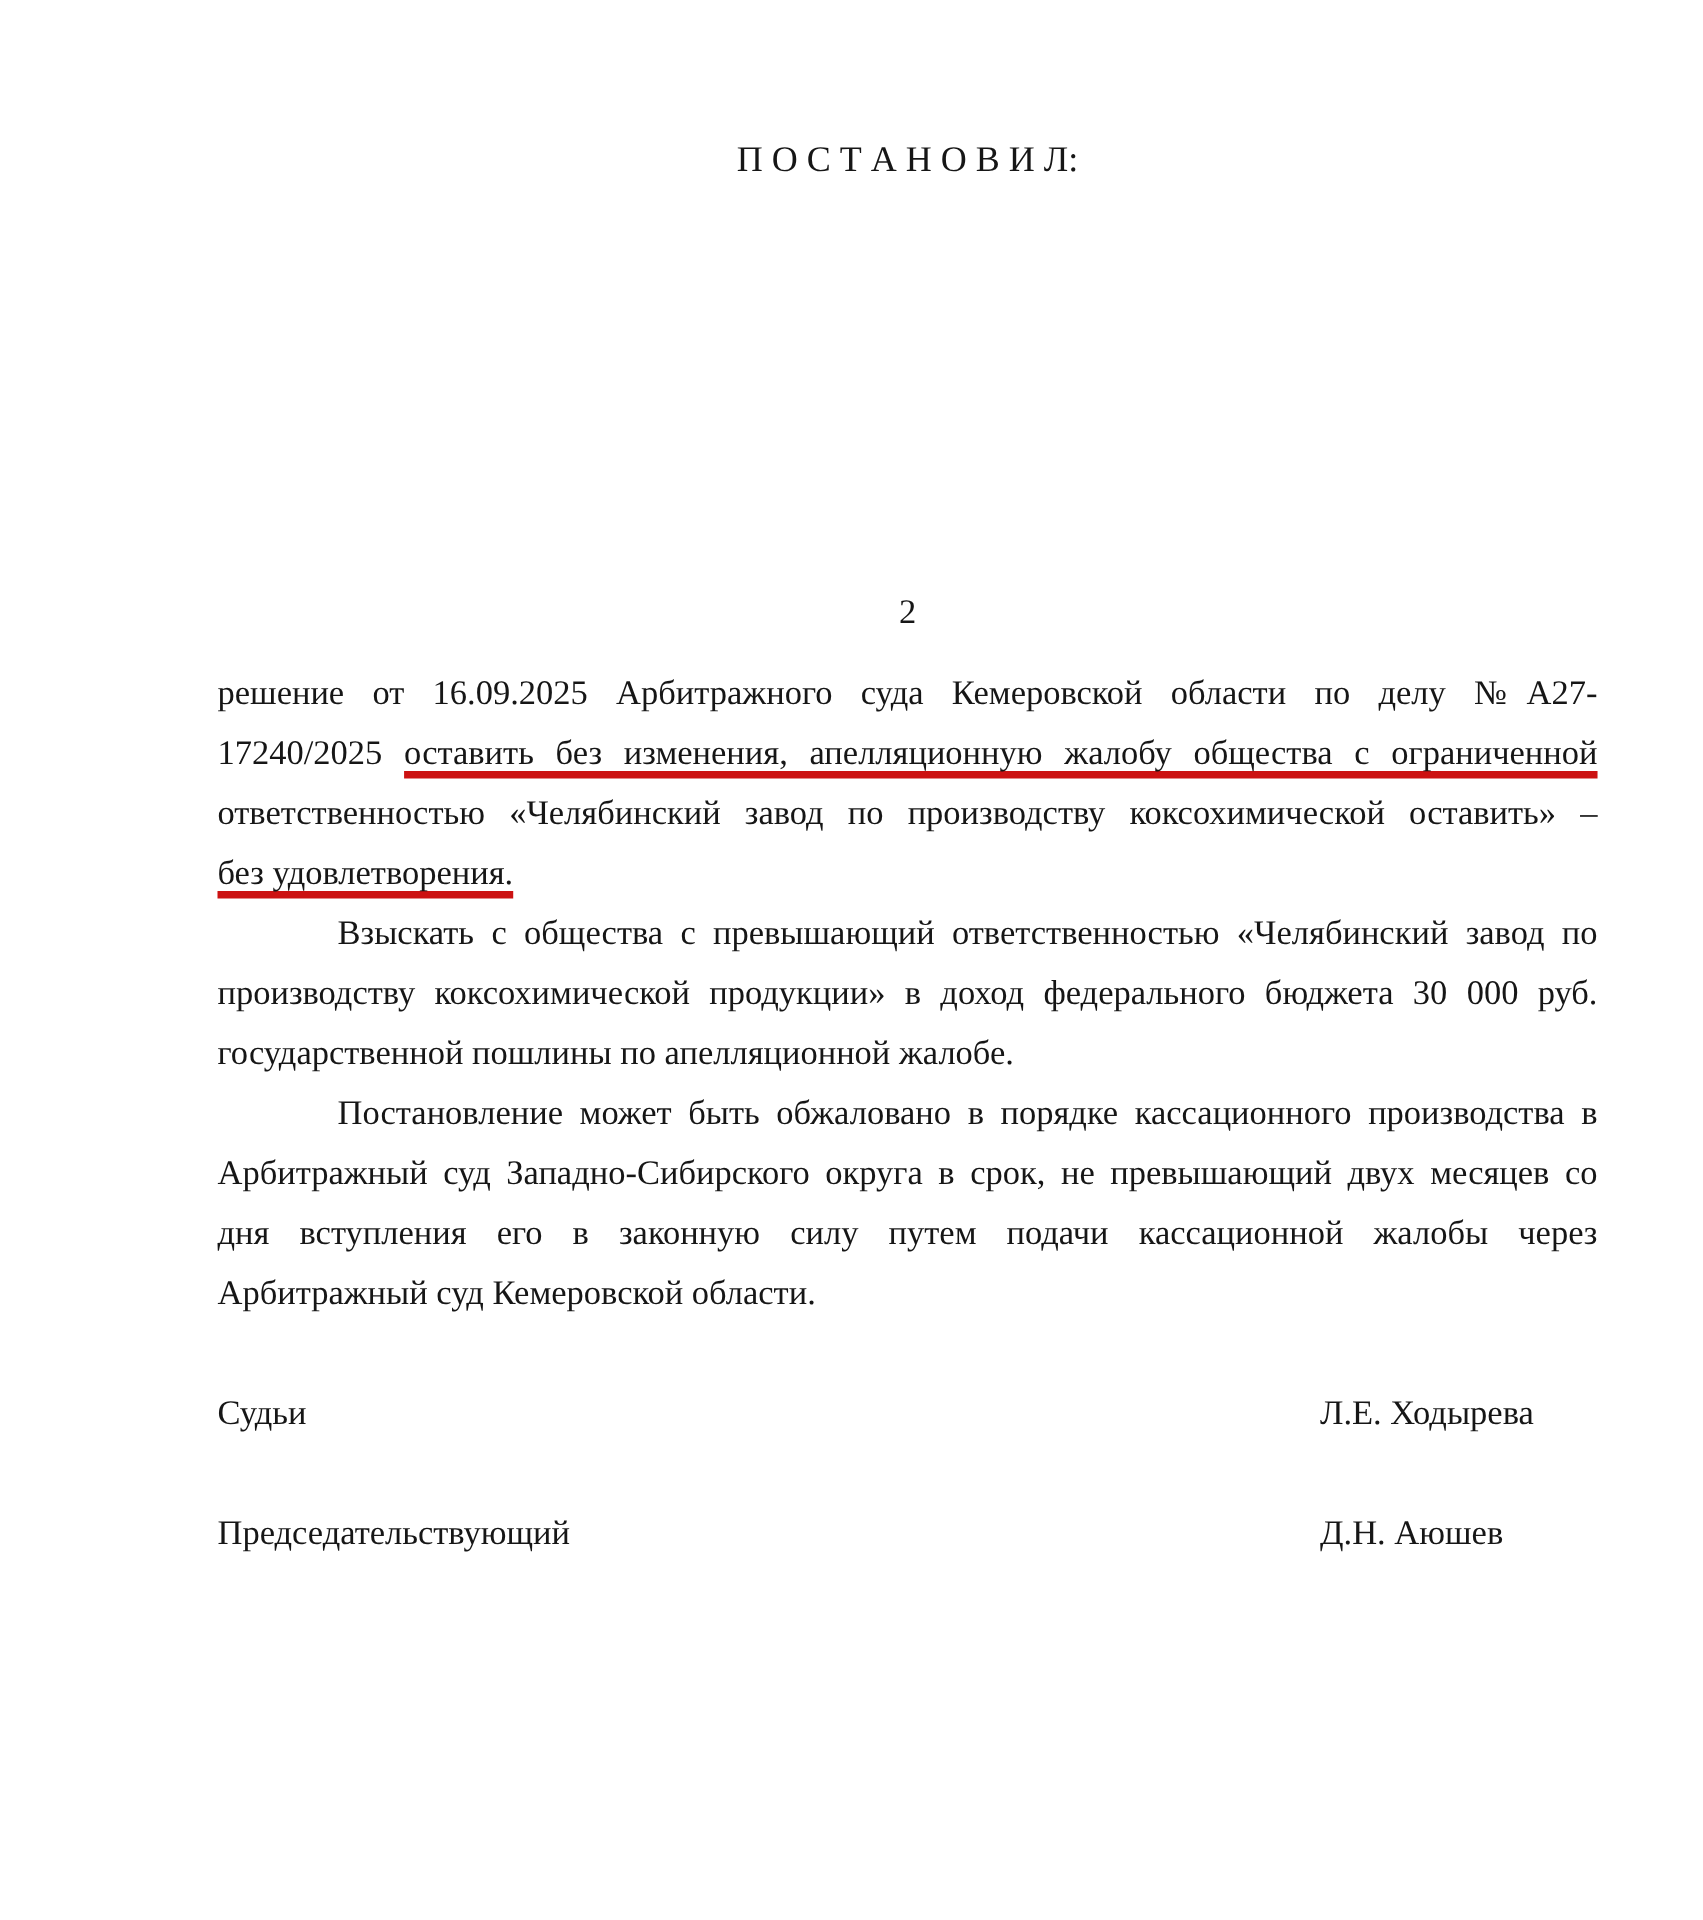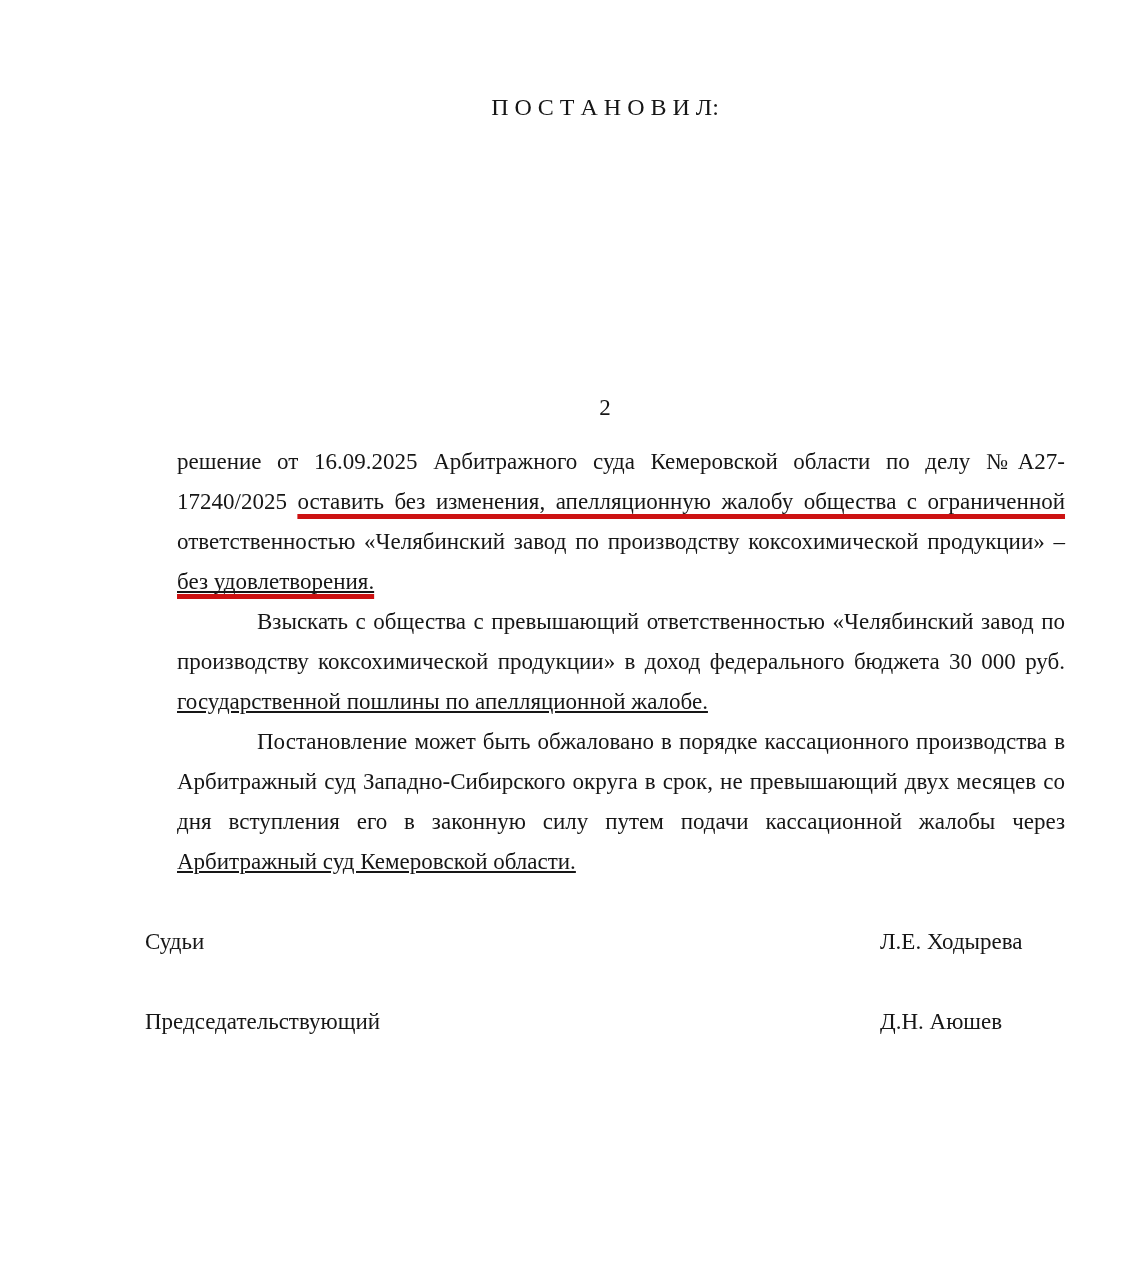--- a/index.html
+++ b/index.html
@@ -29,29 +29,27 @@
   .page-number {
     margin-top: 266px;
     text-align: center;
     font-size: 23px;
     line-height: 40px;
   }
   .body-text {
     margin-top: 14px;
     font-size: 23px;
     line-height: 40px;
-    margin-left: 32px;
   }
   .line {
     text-align: justify;
     text-align-last: justify;
   }
   .line.last {
     text-align-last: left;
-    text-decoration: underline;
   }
   .line.indent {
     text-indent: 80px;
   }
   .u {
     text-decoration: underline;
     text-decoration-color: var(--red);
     text-decoration-thickness: 5px;
     text-underline-offset: 5px;
     text-decoration-skip-ink: none;
@@ -76,21 +74,21 @@
 </head>
 <body>
 
 <div class="page">
   <div class="content">
     <div class="doc-heading">П О С Т А Н О В И Л:</div>
     <div class="page-number">2</div>
     <div class="body-text" id="body-text">
         <div class="line"><span>решение от 16.09.2025 Арбитражного суда Кемеровской области по делу №А27-</span></div>
         <div class="line"><span>17240/2025 </span><span class="u">оставить без изменения, апелляционную жалобу общества с ограниченной</span></div>
-        <div class="line"><span>ответственностью «Челябинский завод по производству коксохимической продукции» –</span></div>
+        <div class="line"><span>ответственностью «Челябинский завод по производству коксохимической оставить» –</span></div>
         <div class="line last"><span class="u">без удовлетворения.</span></div>
         <div class="line indent"><span>Взыскать с общества с превышающий ответственностью «Челябинский завод по</span></div>
         <div class="line"><span>производству коксохимической продукции» в доход федерального бюджета 30 000 руб.</span></div>
         <div class="line last"><span>государственной пошлины по апелляционной жалобе.</span></div>
         <div class="line indent"><span>Постановление может быть обжаловано в порядке кассационного производства в</span></div>
         <div class="line"><span>Арбитражный суд Западно-Сибирского округа в срок, не превышающий двух месяцев со</span></div>
         <div class="line"><span>дня вступления его в законную силу путем подачи кассационной жалобы через</span></div>
         <div class="line last"><span>Арбитражный суд Кемеровской области.</span></div>
       </div>
     <div class="signatures" id="signatures">

